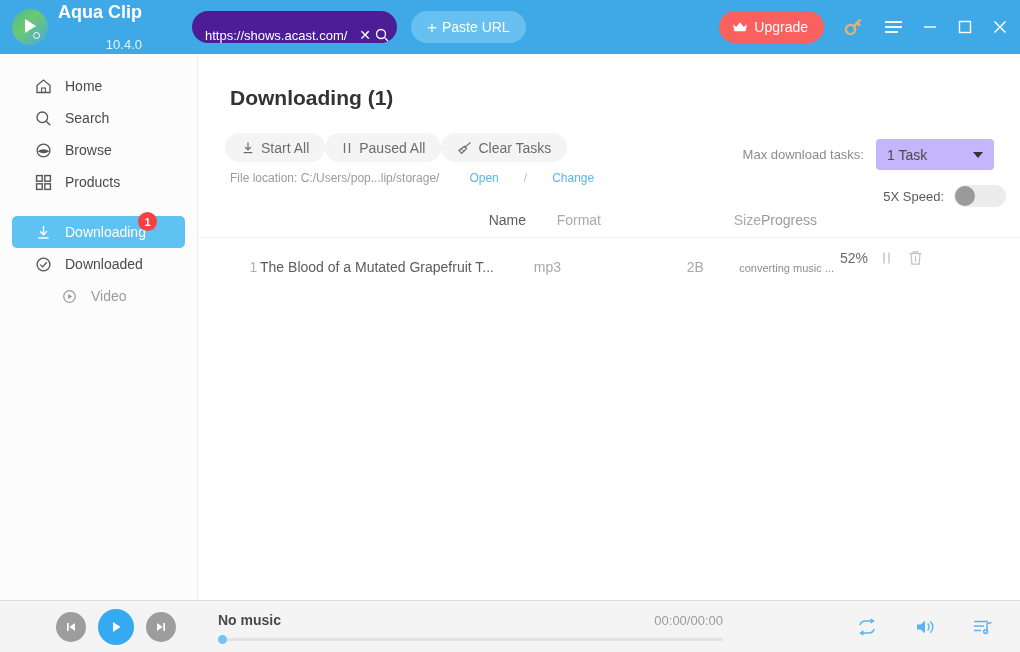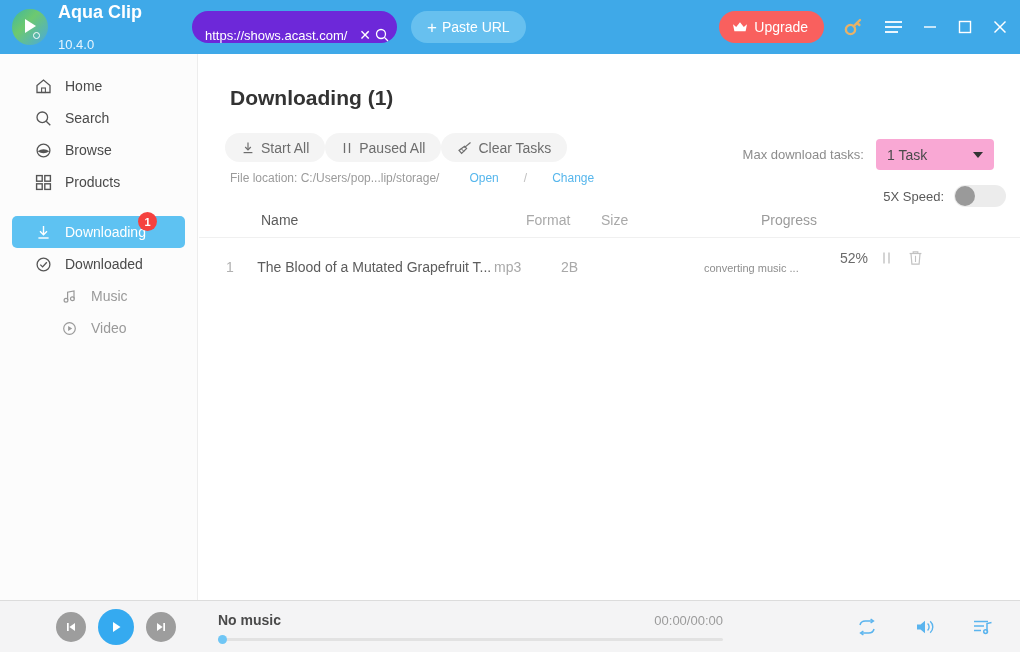--- a/index.html
+++ b/index.html
@@ -10,21 +10,21 @@
     overflow: hidden;
   }
   .app { position: relative; width: 1020px; height: 652px; }
 
   
   .titlebar {
     position: absolute; top: 0; left: 0; width: 1020px; height: 54px;
     background: #3fa9e8;
     display: flex; align-items: center;
   }
-  .logo-wrap { display: flex; align-items: center; margin-left: 12px; }
+  .logo-wrap { display: flex; align-items: center; margin-left: 12px; text-align: right; }
   .logo-circle {
     width: 36px; height: 36px; border-radius: 50%;
     background: linear-gradient(135deg, #3fb6a0 0%, #6dc96f 40%, #4aa8e0 100%);
     position: relative; flex: none;
   }
   .logo-circle .tri {
     position: absolute; top: 10px; left: 13px;
     width: 0; height: 0;
     border-left: 11px solid #ffffff;
     border-top: 7px solid transparent;
@@ -35,21 +35,21 @@
     width: 7px; height: 7px; border-radius: 50%;
     border: 1.6px solid #ffffff;
   }
   .brand { margin-left: 10px; line-height: 1.05; }
   .brand-name { color: #ffffff; font-size: 18px; font-weight: bold; }
   .brand-ver { color: #e6f4fd; font-size: 13px; margin-top: 16px; }
 
   .urlbar {
     margin-left: 50px;
     width: 205px; height: 32px; border-radius: 16px;
-    background: #6d28d9;
+    background: #4c1d95;
     display: flex; align-items: center; padding: 16px 8px 0 13px;
   }
   .url-text {
     color: #ffffff; font-size: 13px; flex: 1;
     white-space: nowrap; overflow: hidden;
   }
   .url-x { color: #ffffff; font-size: 14px; margin: 0 4px; cursor: pointer; }
   .url-search { width: 14px; height: 14px; flex: none; cursor: pointer; }
 
   .paste-btn {
@@ -135,21 +135,21 @@
   .floc .lnk { color: #56b6ec; cursor: pointer; }
   .floc .sep { margin: 0 5px; color: #bfbfbf; }
   .floc .path-lbl { margin-right: 10px; }
 
   .maxtasks {
     position: absolute; top: 85px; right: 26px;
     display: flex; align-items: center;
   }
   .maxtasks-label { font-size: 13px; color: #8c8c8c; margin-right: 12px; }
   .select {
-    width: 118px; height: 31px; border-radius: 4px; background: #f9a8d4;
+    width: 118px; height: 31px; border-radius: 4px; background: #c4b5fd;
     display: flex; align-items: center; padding: 0 11px;
     font-size: 14px; color: #4a4a4a; cursor: pointer;
   }
   .select .caret {
     margin-left: auto; width: 0; height: 0;
     border-left: 5px solid transparent; border-right: 5px solid transparent;
     border-top: 6px solid #333333;
   }
   .speed-row {
     position: absolute; top: 131px; right: 14px;
@@ -159,21 +159,21 @@
   .toggle {
     width: 52px; height: 22px; border-radius: 11px; background: #ececec;
     position: relative; cursor: pointer;
   }
   .toggle .knob {
     position: absolute; top: 1px; left: 1px;
     width: 20px; height: 20px; border-radius: 50%; background: #9a9a9a;
   }
 
   
-  .table { position: absolute; top: 150px; left: 0; width: 724px; }
+  .table { position: absolute; top: 150px; left: 0; width: 724px; text-align: right; }
   .thead {
     display: flex; align-items: center; height: 32px;
     font-size: 14px; color: #9b9b9b; padding-left: 27px;
   }
   .sep-line {
     position: absolute; top: 183px; left: 0; width: 821px;
     height: 1px; background: #f0f0f0;
   }
   .trow {
     display: flex; align-items: center; height: 62px;
@@ -368,30 +368,20 @@
     <div class="nav-item">
       <span class="ico">
         <svg width="17" height="17" viewBox="0 0 17 17">
             <circle cx="8.5" cy="8.5" r="6.4" fill="none" stroke="#555" stroke-width="1.3"></circle>
             <path d="M5.3 8.6 L7.6 10.9 L11.8 6.2" fill="none" stroke="#555" stroke-width="1.3"></path>
           </svg>
       </span>
       <span class="nav-label">Downloaded</span>
     </div>
 
-    <div class="nav-item sub-item">
-      <span class="ico">
-        <svg width="15" height="15" viewBox="0 0 15 15">
-            <path d="M5.6 11 L5.6 3.2 L12 2 L12 9.4" fill="none" stroke="#9a9a9a" stroke-width="1.2"></path>
-            <circle cx="4" cy="11.2" r="1.9" fill="none" stroke="#9a9a9a" stroke-width="1.2"></circle>
-            <circle cx="10.4" cy="9.7" r="1.9" fill="none" stroke="#9a9a9a" stroke-width="1.2"></circle>
-          </svg>
-      </span>
-      <span class="nav-label">Music</span>
-    </div>
 
     <div class="nav-item sub-item">
       <span class="ico">
         <svg width="15" height="15" viewBox="0 0 15 15">
             <circle cx="7.5" cy="7.5" r="5.8" fill="none" stroke="#9a9a9a" stroke-width="1.2"></circle>
             <path d="M6.1 5 L10.2 7.5 L6.1 10 Z" fill="#9a9a9a"></path>
           </svg>
       </span>
       <span class="nav-label">Video</span>
     </div>

